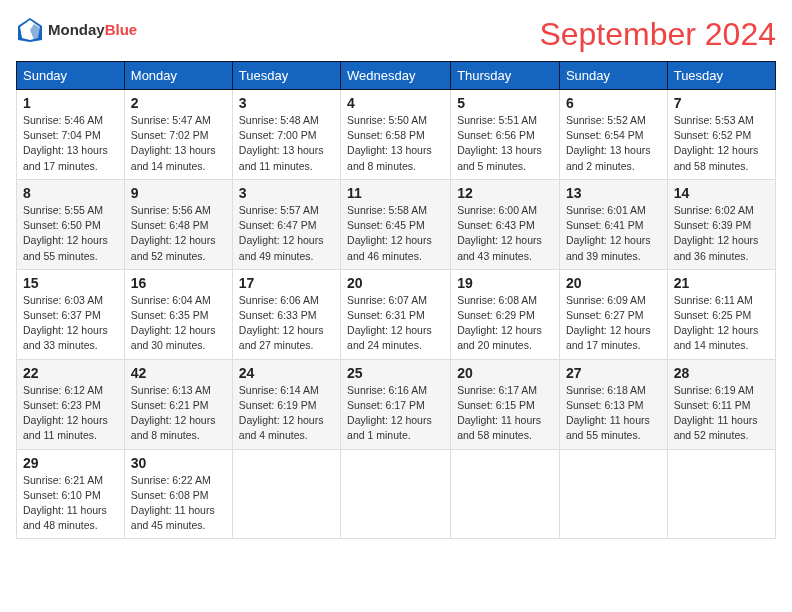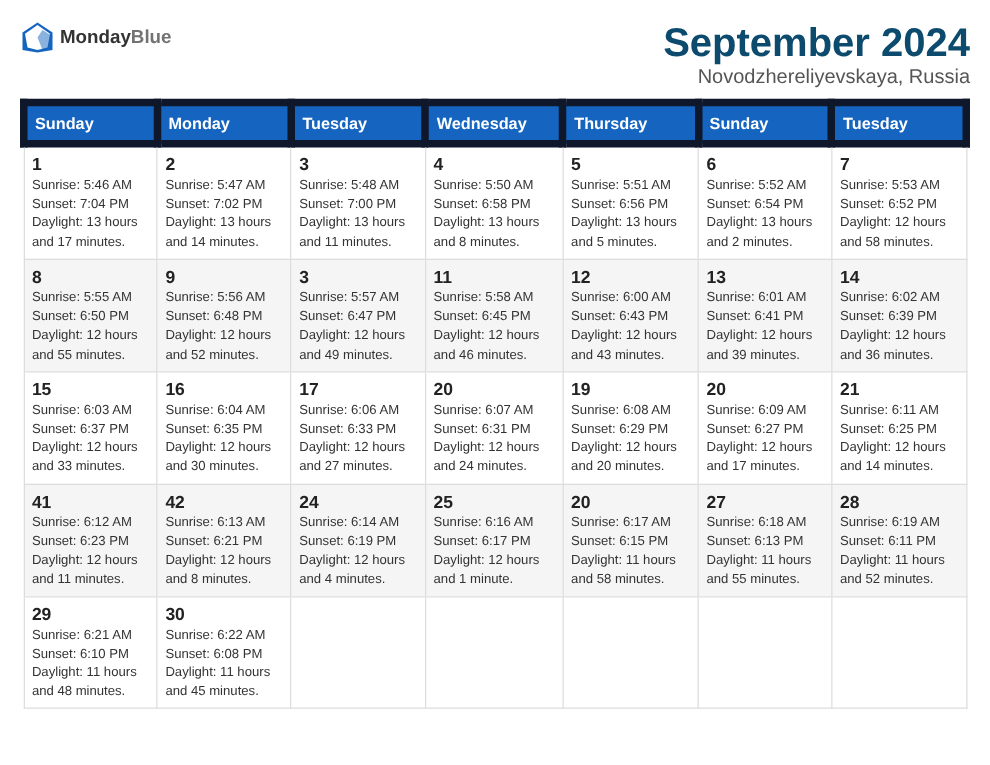--- a/index.html
+++ b/index.html
@@ -23,42 +23,42 @@
     }
     .logo-icon {
       width: 28px;
       height: 28px;
     }
     .title-block {
       text-align: right;
     }
     .month-title {
       font-size: 32px;
-      font-weight: bold;
-      color: #0c4a6e;
+      font-weight: normal;
+      color: #ef4444;
     }
     .location {
       font-size: 16px;
       color: #555;
     }
     .calendar {
       width: 100%;
       border-collapse: collapse;
       font-size: 11px;
     }
     .calendar thead tr {
       background: #1565c0;
       color: #fff;
     }
     .calendar thead th {
       padding: 6px 6px;
       text-align: left;
       font-size: 13px;
-      font-weight: bold;
-      border: 6px solid #0f172a;
+      font-weight: normal;
+      border: 1px solid #0f172a;
     }
     .calendar tbody tr {
       border-bottom: 1px solid #ccc;
     }
     .calendar tbody td {
       vertical-align: top;
       padding: 5px 6px;
       border: 1px solid #ddd;
       width: 113px;
       min-height: 80px;
@@ -88,27 +88,26 @@
 
 <div class="header">
   <div class="logo">
     <svg class="logo-icon" viewBox="0 0 28 28">
       <polygon points="14,2 26,10 26,24 14,26 2,24 2,10" fill="#1565c0"></polygon>
       <polygon points="14,4 24,11 22,22 14,24 6,22 4,11" fill="white"></polygon>
       <polygon points="18,8 26,13 24,22 18,24 14,14" fill="#1565c0" opacity="0.5"></polygon>
     </svg>
     <div>
       <div style="font-size:15px;font-weight:bold;color:#333;line-height:1.1;">
-        <span>Monday</span><span style="color:#737373;">Blue</span>
+        <span>Monday</span><span style="color:#ef4444;">Blue</span>
       </div>
     </div>
   </div>
   <div class="title-block">
     <div class="month-title">September 2024</div>
-    <div class="location">Novodzhereliyevskaya, Russia</div>
   </div>
 </div>
 
 <table class="calendar">
   <thead>
     <tr>
       <th>Sunday</th>
       <th>Monday</th>
       <th>Tuesday</th>
       <th>Wednesday</th>
@@ -245,21 +244,21 @@
       </td>
         <td>
         <span class="day-number">21</span>
         <div class="day-detail">
           Sunrise: 6:11 AM<br>Sunset: 6:25 PM<br>Daylight: 12 hours and 14 minutes.
         </div>
       </td>
       </tr>
       <tr>
         <td>
-        <span class="day-number">41</span>
+        <span class="day-number">22</span>
         <div class="day-detail">
           Sunrise: 6:12 AM<br>Sunset: 6:23 PM<br>Daylight: 12 hours and 11 minutes.
         </div>
       </td>
         <td>
         <span class="day-number">42</span>
         <div class="day-detail">
           Sunrise: 6:13 AM<br>Sunset: 6:21 PM<br>Daylight: 12 hours and 8 minutes.
         </div>
       </td>

